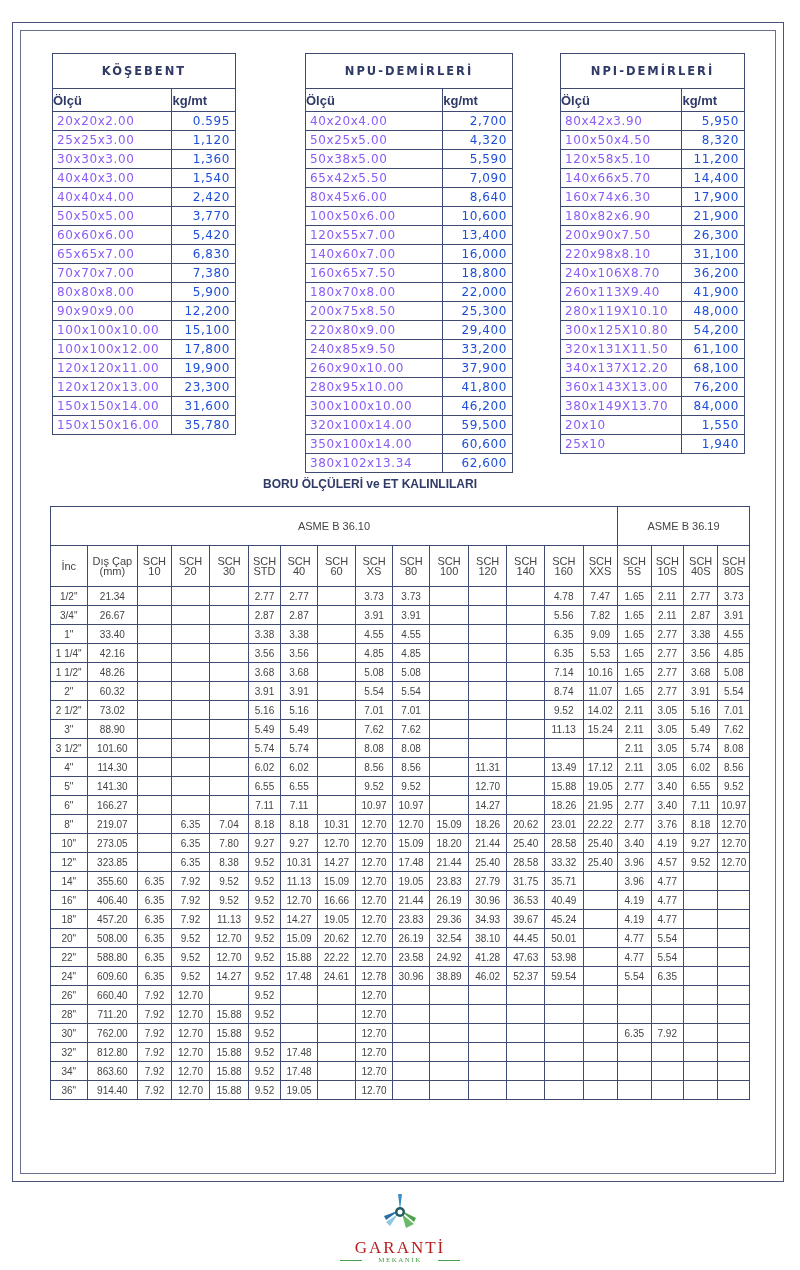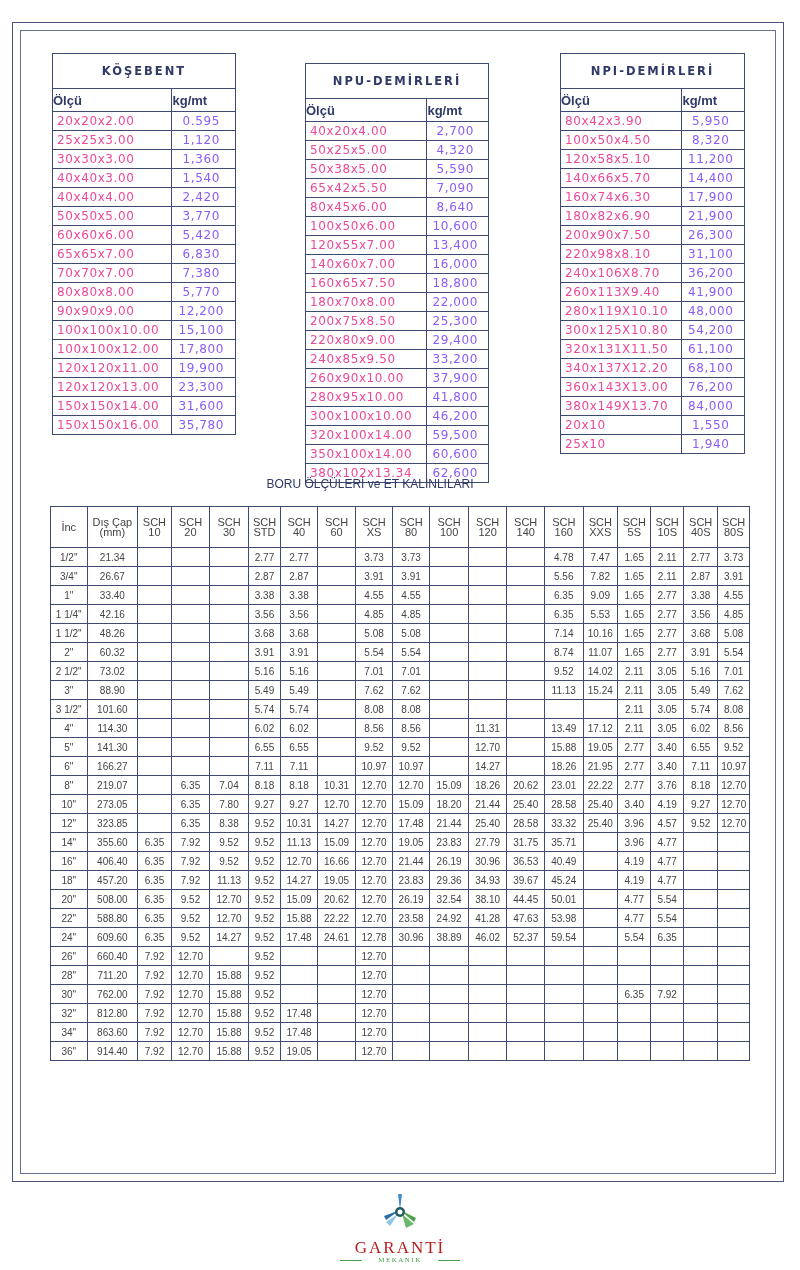--- a/index.html
+++ b/index.html
@@ -4,24 +4,24 @@
 <style>
   html, body { margin: 0; padding: 0; background: #ffffff; }
   body { width: 800px; height: 1270px; position: relative; font-family: "Liberation Sans", sans-serif; color: #333; overflow: hidden; }
   .frame-outer { position: absolute; left: 12px; top: 22px; width: 772px; height: 1160px; border: 1.5px solid #4a5478; box-sizing: border-box; }
   .frame-inner { position: absolute; left: 20px; top: 30px; width: 756px; height: 1144px; border: 1.5px solid #6a7190; box-sizing: border-box; }
 
   .steel { position: absolute; border-collapse: collapse; font-family: "DejaVu Sans", sans-serif; }
   .steel td, .steel th { border: 1.5px solid #3e4a72; padding: 0; }
   .steel .title { height: 34px; font-size: 11.5px; font-weight: bold; letter-spacing: 2px; color: #2f3a66; text-align: center; }
   .steel .hdr { height: 22px; font-family: "Liberation Sans", sans-serif; font-weight: bold; font-size: 13px; color: #2f3a66; text-align: left; }
-  .steel td.c1 { font-size: 12px; letter-spacing: 0.6px; color: #ec4899; padding-left: 4px; text-align: left; height: 18px; white-space: nowrap; }
-  .steel td.c2 { font-size: 12px; letter-spacing: 0.6px; color: #8b5cf6; text-align: center; padding-right: 5px; white-space: nowrap; margin-top: 12px; }
-
-  .section-title { position: absolute; left: 0; width: 740px; top: 477px; text-align: center; font-weight: normal; font-size: 12px; color: #2f3a66; }
+  .steel td.c1 { font-size: 12px; letter-spacing: 0.6px; color: #8b5cf6; padding-left: 4px; text-align: left; height: 18px; white-space: nowrap; }
+  .steel td.c2 { font-size: 12px; letter-spacing: 0.6px; color: #1d4ed8; text-align: right; padding-right: 5px; white-space: nowrap; margin-top: 12px; }
+
+  .section-title { position: absolute; left: 0; width: 740px; top: 477px; text-align: center; font-weight: bold; font-size: 12px; color: #2f3a66; }
 
   .pipe { position: absolute; left: 50px; top: 506px; width: 700px; border-collapse: collapse; table-layout: fixed; }
   .pipe td, .pipe th { border: 1.5px solid #3e4a72; padding: 0; font-size: 10px; color: #444; text-align: center; font-weight: normal; overflow: hidden; white-space: nowrap; }
   .pipe .std-row th { height: 38px; font-size: 11px; }
   .pipe .col-row th { height: 40px; line-height: 10px; font-size: 11px; }
   .pipe tbody td { height: 18px; }
 
   .logo { position: absolute; left: 340px; top: 1192px; width: 120px; height: 72px; text-align: center; }
   .logo-name { font-family: "Liberation Serif", serif; font-size: 17px; letter-spacing: 2px; color: #b91c1c; margin-top: 2px; }
   .logo-sub { font-family: "Liberation Serif", serif; font-size: 7px; letter-spacing: 1.5px; color: #4aa04a; display: flex; align-items: center; justify-content: center; gap: 16px; margin-top: -2px; }
@@ -79,21 +79,21 @@
       <tr>
         <td class="c1">65x65x7.00</td>
         <td class="c2">6,830</td>
       </tr>
       <tr>
         <td class="c1">70x70x7.00</td>
         <td class="c2">7,380</td>
       </tr>
       <tr>
         <td class="c1">80x80x8.00</td>
-        <td class="c2">5,770</td>
+        <td class="c2">5,900</td>
       </tr>
       <tr>
         <td class="c1">90x90x9.00</td>
         <td class="c2">12,200</td>
       </tr>
       <tr>
         <td class="c1">100x100x10.00</td>
         <td class="c2">15,100</td>
       </tr>
       <tr>
@@ -112,21 +112,21 @@
         <td class="c1">150x150x14.00</td>
         <td class="c2">31,600</td>
       </tr>
       <tr>
         <td class="c1">150x150x16.00</td>
         <td class="c2">35,780</td>
       </tr>
     </tbody>
 </table>
 
-<table class="steel" id="t-npu" style="left:305px; top:63px; width:184px;">
+<table class="steel" id="t-npu" style="left:305px; top:53px; width:208px;">
   <colgroup>
       <col style="width:122px">
       <col style="width:62px">
     </colgroup>
   <thead>
     <tr>
         <th colspan="2" class="title">NPU-DEMİRLERİ</th>
       </tr>
     <tr>
       <th class="hdr">Ölçü</th>
@@ -321,20 +321,24 @@
       <col style="width:38px">
     <col style="width:37px">
       <col style="width:38px">
       <col style="width:34px">
     <col style="width:33px">
       <col style="width:32px">
       <col style="width:34px">
       <col style="width:31px">
   </colgroup>
   <thead>
+    <tr class="std-row">
+      <th colspan="15">ASME B 36.10</th>
+      <th colspan="4">ASME B 36.19</th>
+    </tr>
     <tr class="col-row" id="pipe-col-row">
         <th>
           <div>İnc</div>
         </th>
         <th>
           <div>Dış Çap</div>
           <div>(mm)</div>
         </th>
         <th>
           <div>SCH</div>

